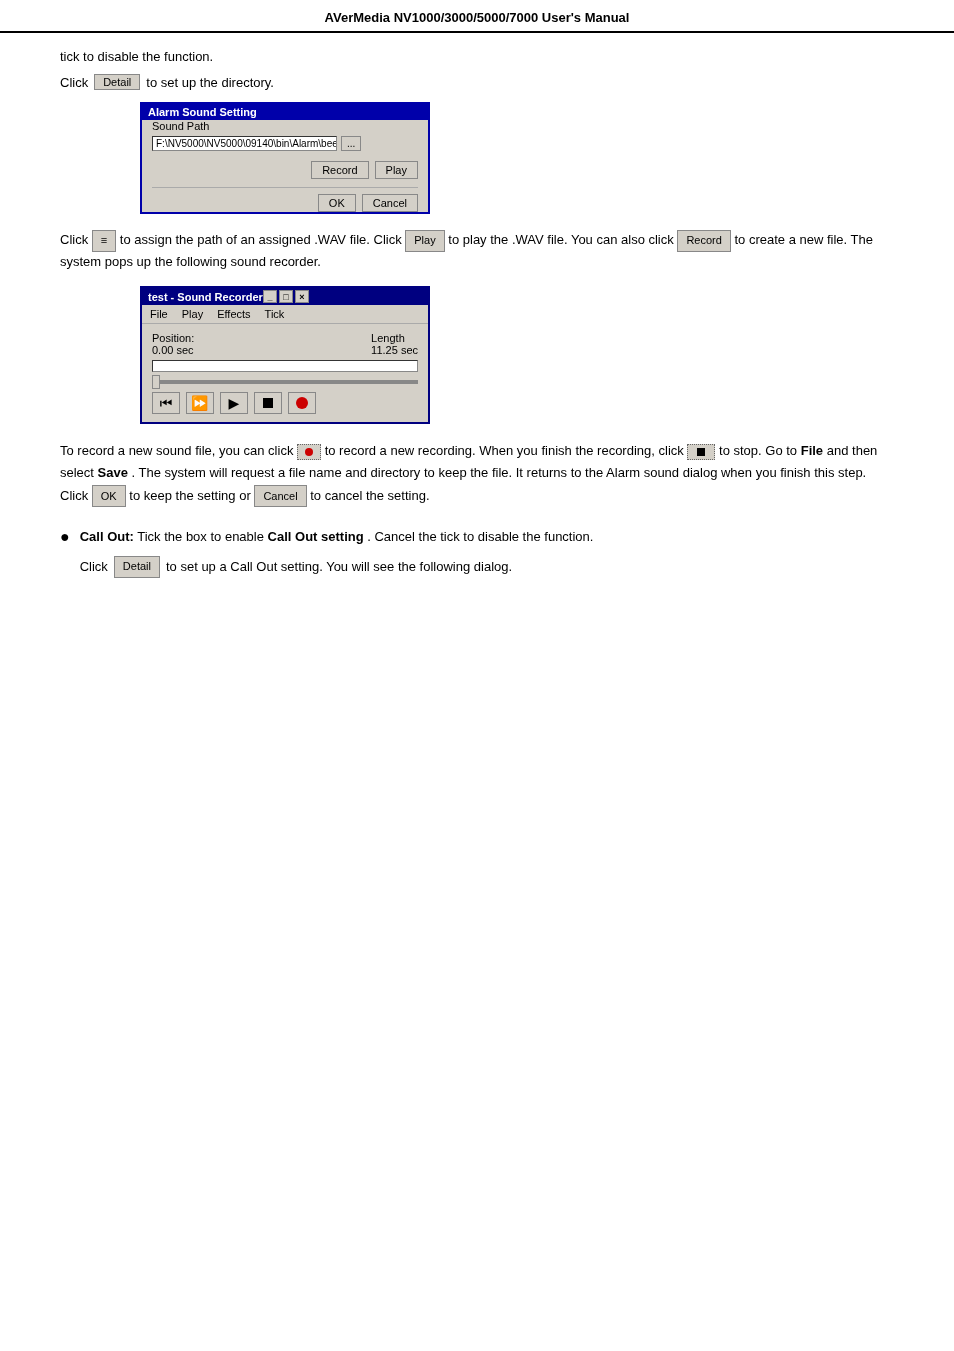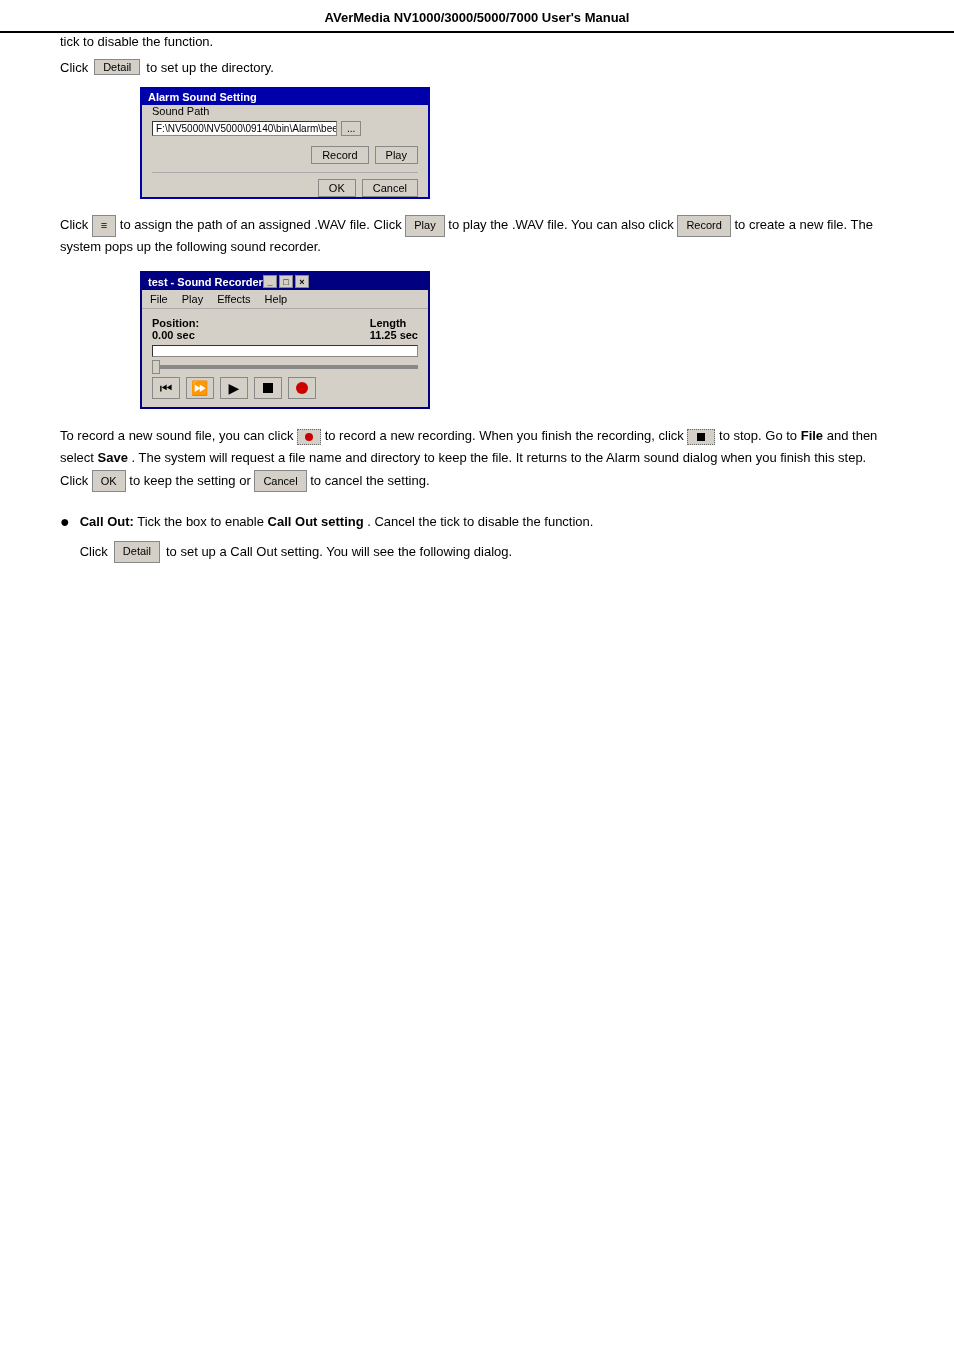--- a/index.html
+++ b/index.html
@@ -18,21 +18,21 @@
       background: #ffffff;
       padding: 0;
     }
 
     .header-bar {
       border-bottom: 2px solid #000;
       text-align: center;
       padding: 10px 0 6px 0;
       font-size: 13px;
       font-weight: bold;
-      margin-bottom: 1px;
+      margin-bottom: 16px;
     }
 
     .content-area {
       padding: 0 60px 40px 60px;
     }
 
     .intro-text {
       margin-bottom: 10px;
       font-size: 13px;
     }
@@ -197,21 +197,20 @@
 
     .sound-recorder-body {
       padding: 8px 10px;
     }
 
     .recorder-info-row {
       display: flex;
       justify-content: space-between;
       margin-bottom: 4px;
       font-size: 11px;
-      font-weight: bold;
     }
 
     .recorder-progress-bar {
       background: #fff;
       border: 1px inset #888;
       height: 12px;
       margin-bottom: 8px;
       position: relative;
     }
 
@@ -431,21 +430,21 @@
         <div class="titlebar-controls">
           <div class="titlebar-btn">_</div>
           <div class="titlebar-btn">□</div>
           <div class="titlebar-btn">×</div>
         </div>
       </div>
       <div class="sound-recorder-menu">
         <span>File</span>
         <span>Play</span>
         <span>Effects</span>
-        <span>Help</span>
+        <span>Tick</span>
       </div>
       <div class="sound-recorder-body">
         <div class="recorder-info-row">
           <div>
             <span>Position:</span><br>
             <span>0.00 sec</span>
           </div>
           <div>
             <span>Length</span><br>
             <span>11.25 sec</span>

